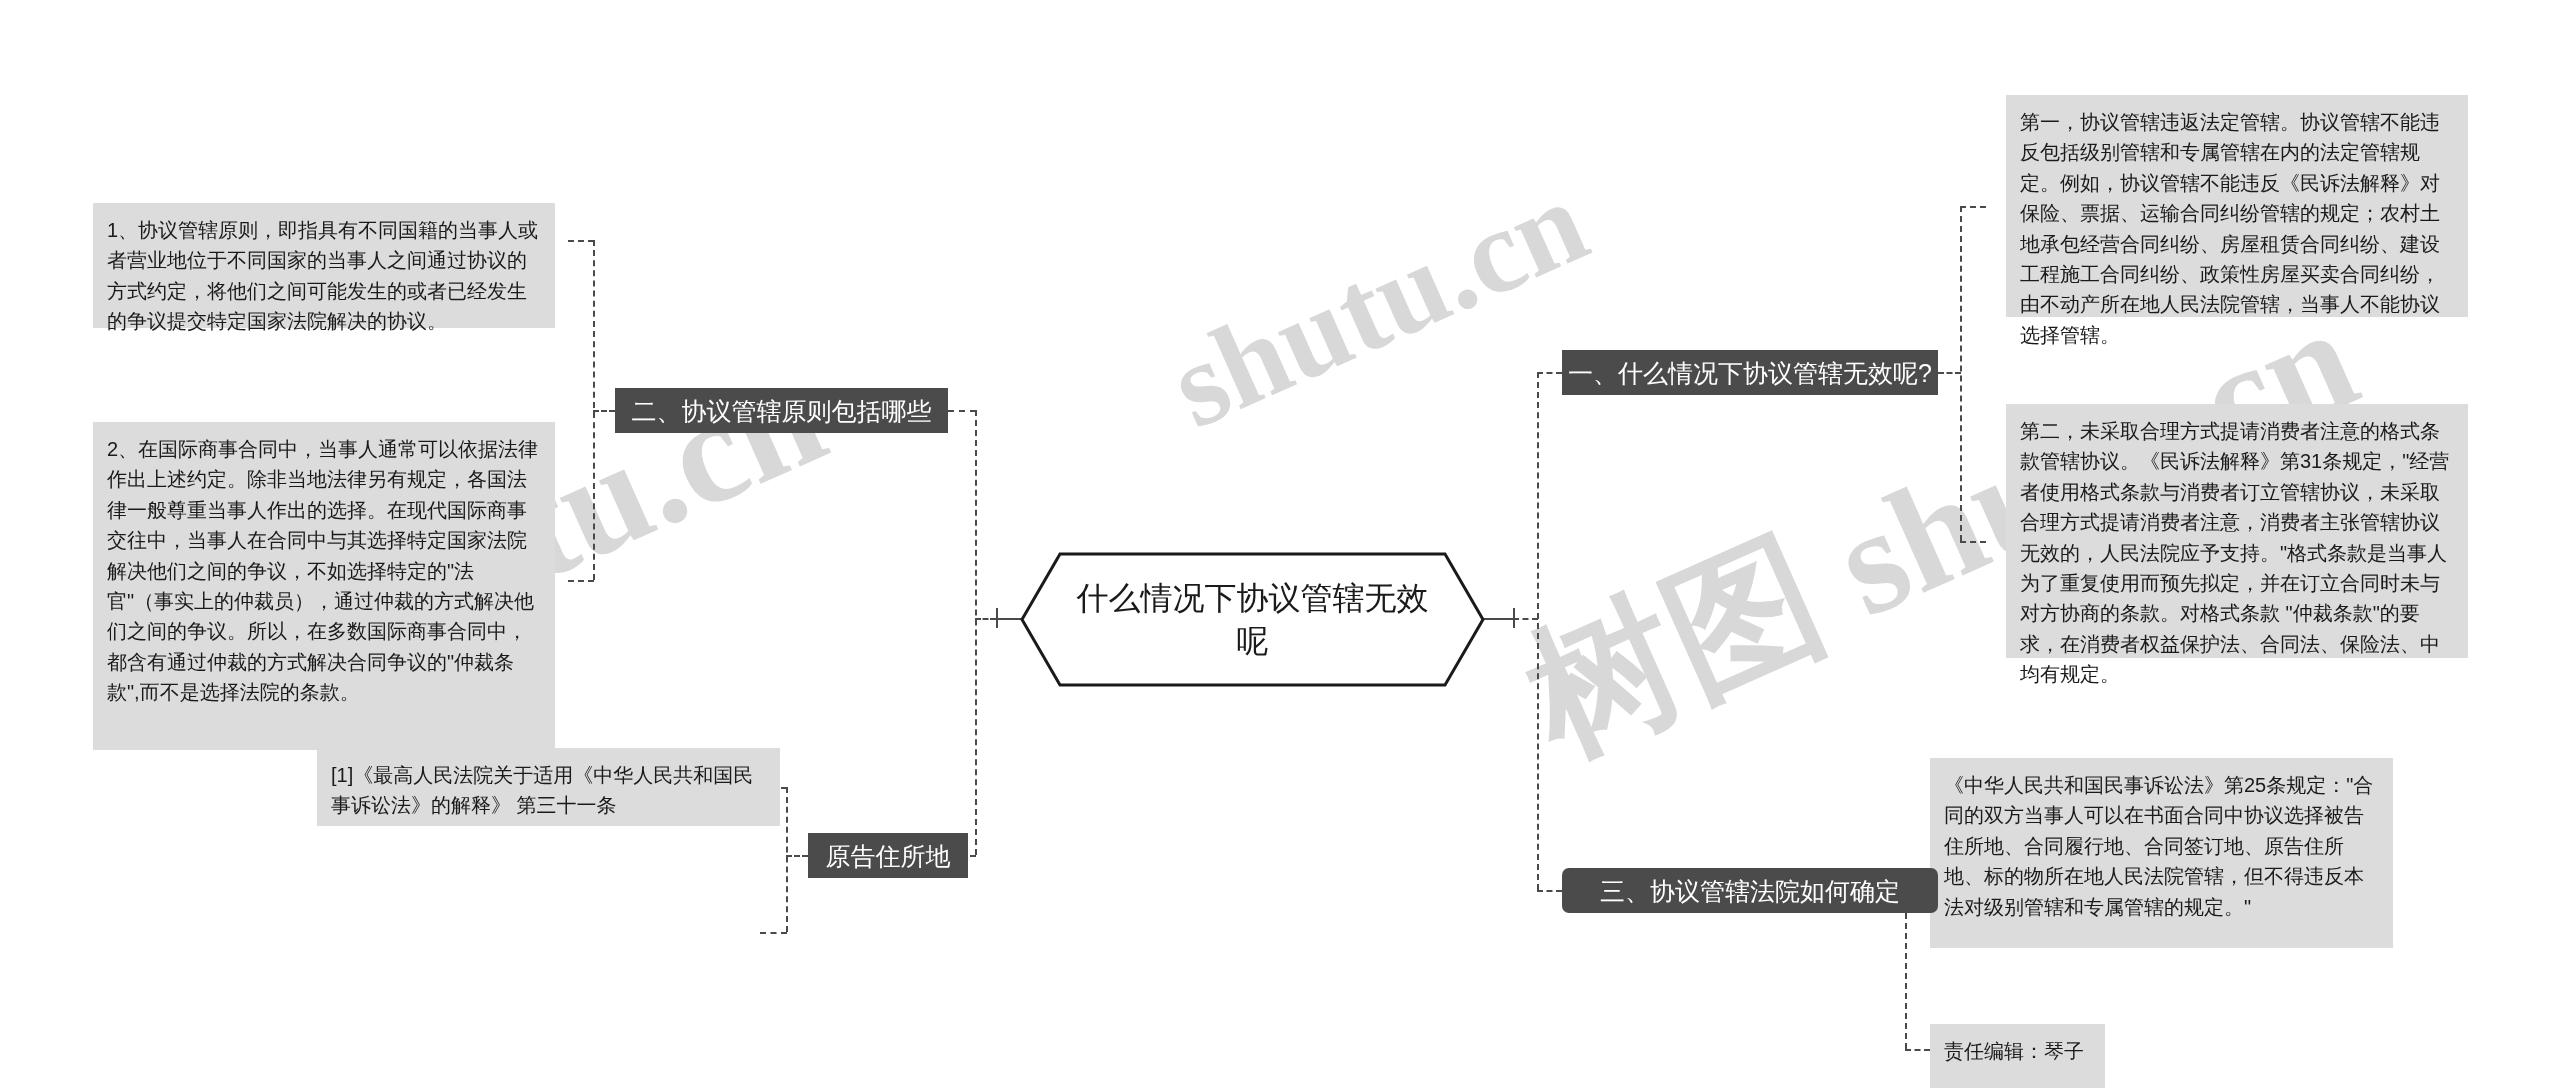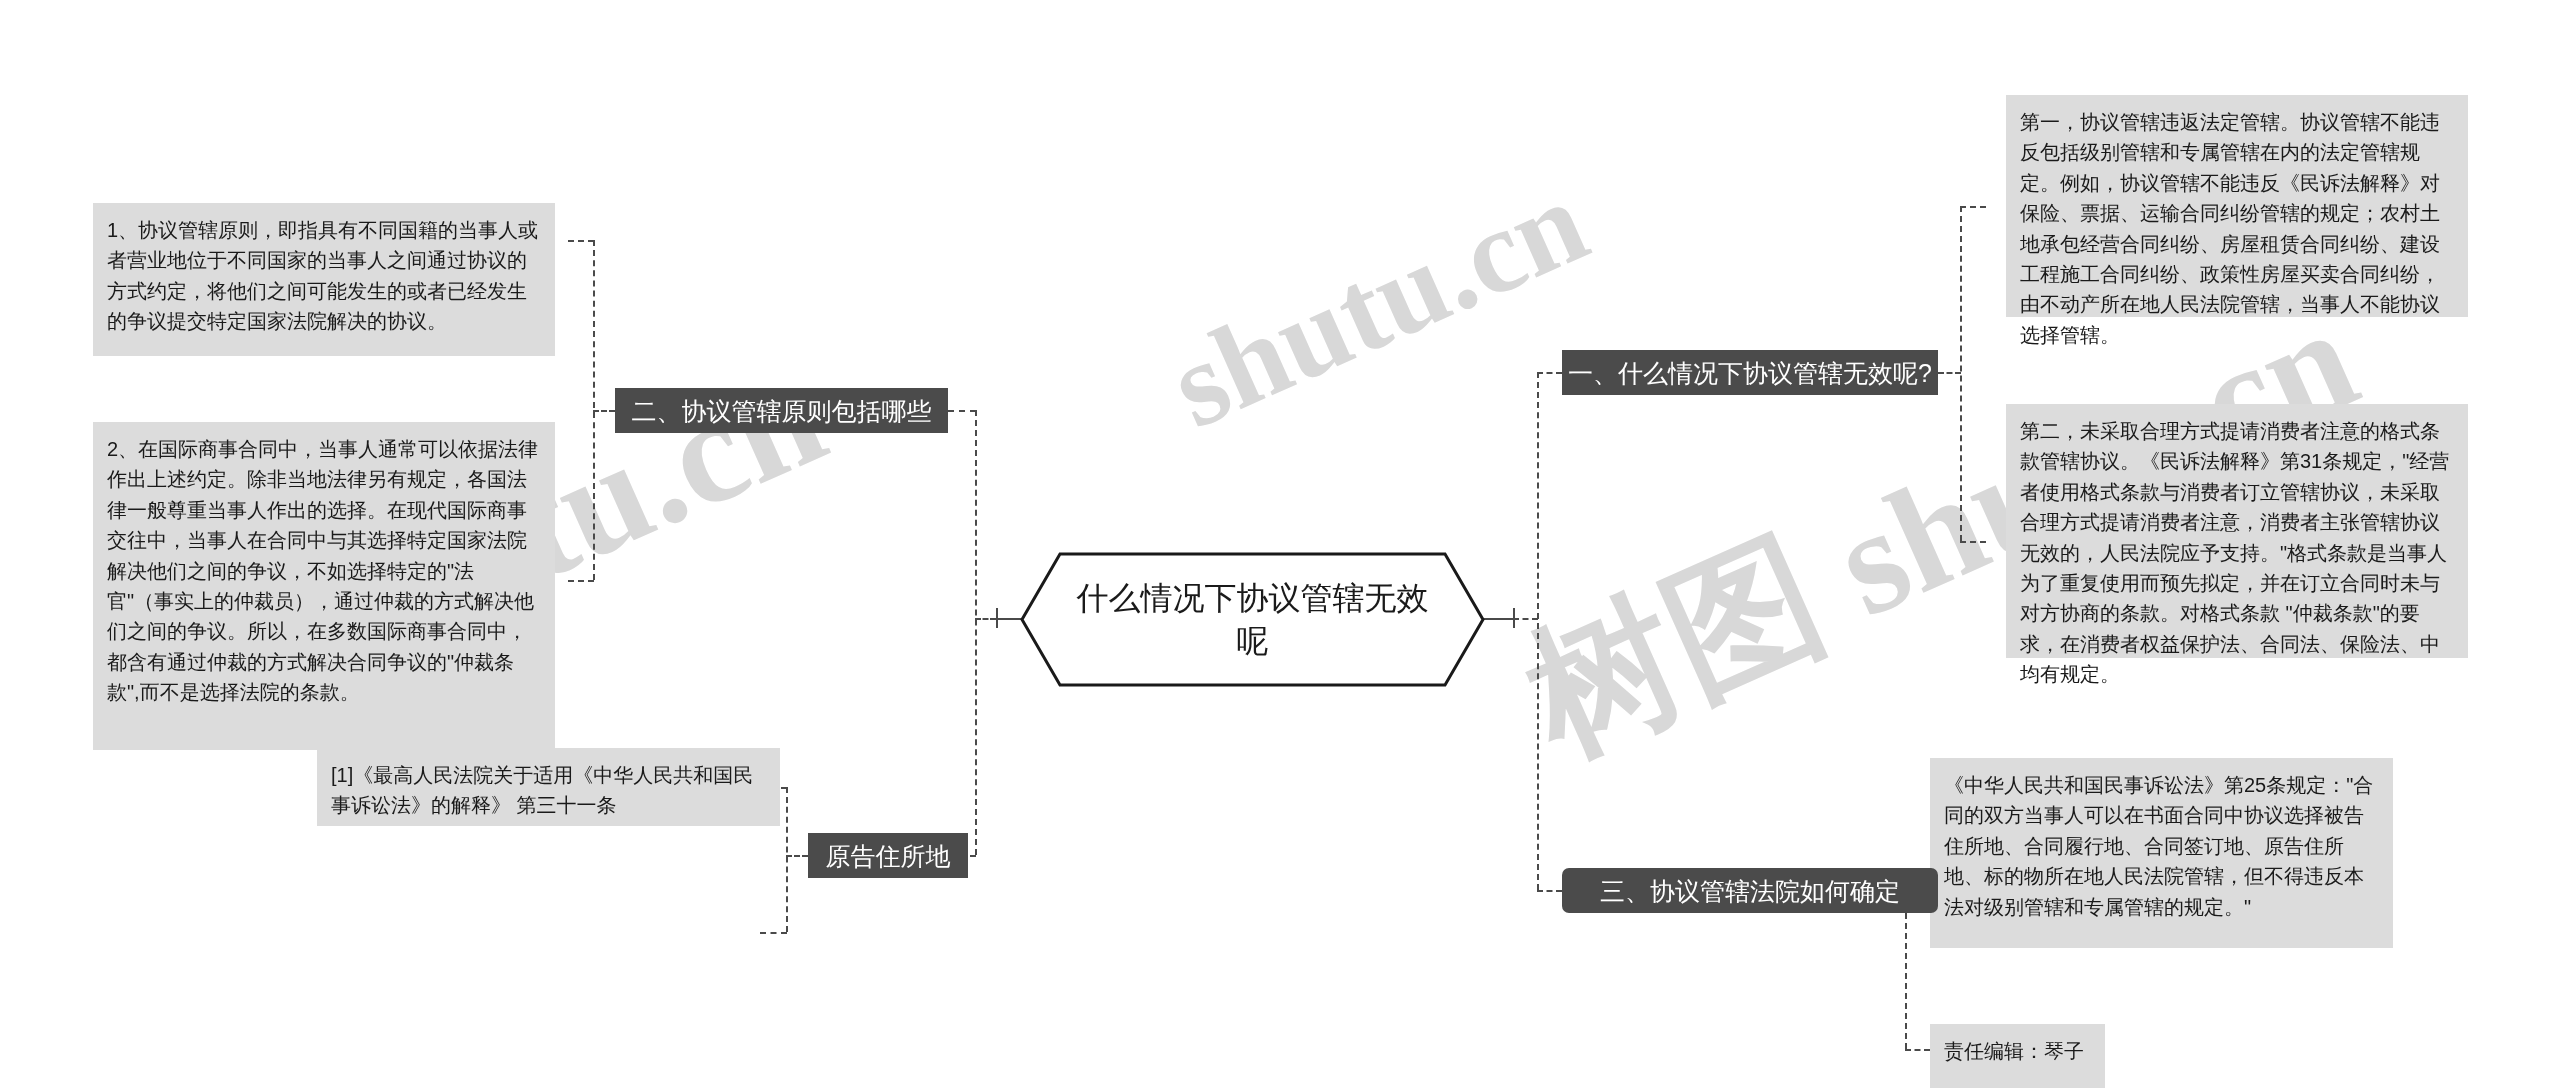--- a/index.html
+++ b/index.html
@@ -143,21 +143,21 @@
   <div class="dh" style="left:1905px; top:903px; width:25px;"></div>
   <div class="dh" style="left:1905px; top:1049px; width:25px;"></div>
 
   <div class="center-node" style="left:1020px; top:552px; width:465px; height:135px;">
     <svg width="465" height="135" viewBox="0 0 465 135">
       <polygon points="40,2 425,2 463,67.5 425,133 40,133 2,67.5" fill="#ffffff" stroke="#1a1a1a" stroke-width="3"></polygon>
     </svg>
     <div class="hex-text">什么情况下协议管辖无效呢</div>
   </div>
 
-  <div class="leaf" style="left:93px; top:203px; width:462px; height:153px;">1、协议管辖原则，即指具有不同国籍的当事人或者营业地位于不同国家的当事人之间通过协议的方式约定，将他们之间可能发生的或者已经发生的争议提交特定国家法院解决的协议。</div>
+  <div class="leaf" style="left:93px; top:203px; width:462px; height:125px;">1、协议管辖原则，即指具有不同国籍的当事人或者营业地位于不同国家的当事人之间通过协议的方式约定，将他们之间可能发生的或者已经发生的争议提交特定国家法院解决的协议。</div>
 
   <div class="leaf" style="left:93px; top:422px; width:462px; height:328px;">2、在国际商事合同中，当事人通常可以依据法律作出上述约定。除非当地法律另有规定，各国法律一般尊重当事人作出的选择。在现代国际商事交往中，当事人在合同中与其选择特定国家法院解决他们之间的争议，不如选择特定的"法官"（事实上的仲裁员），通过仲裁的方式解决他们之间的争议。所以，在多数国际商事合同中，都含有通过仲裁的方式解决合同争议的"仲裁条款",而不是选择法院的条款。</div>
 
   <div class="branch" style="left:615px; top:388px; width:333px; height:45px;">二、协议管辖原则包括哪些</div>
 
   <div class="leaf" style="left:317px; top:748px; width:463px; height:78px;">[1]《最高人民法院关于适用《中华人民共和国民事诉讼法》的解释》 第三十一条</div>
 
 
   <div class="branch" style="left:808px; top:833px; width:160px; height:45px;">原告住所地</div>
 

